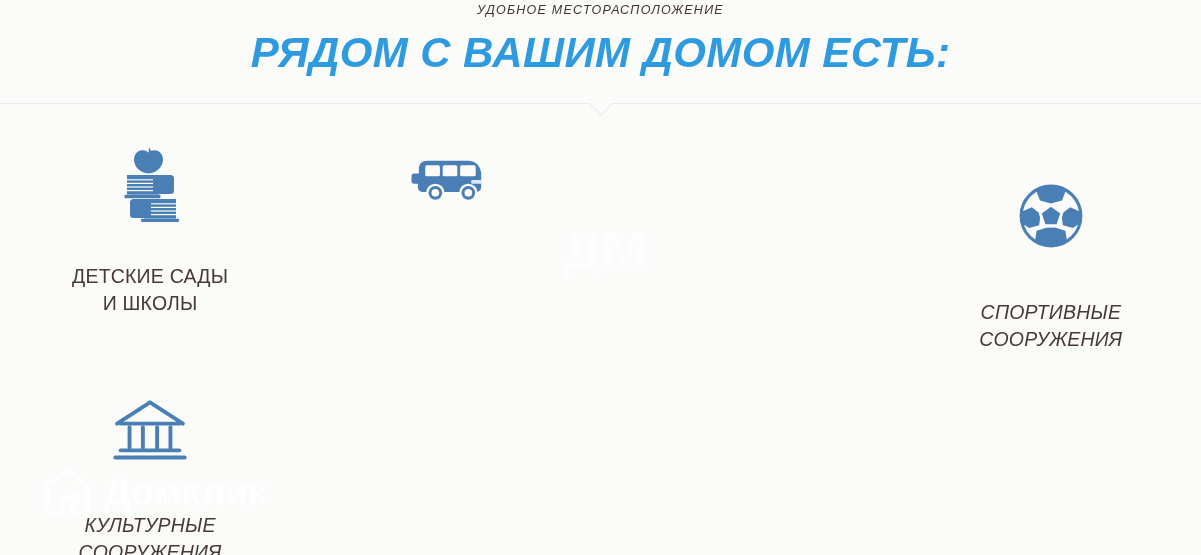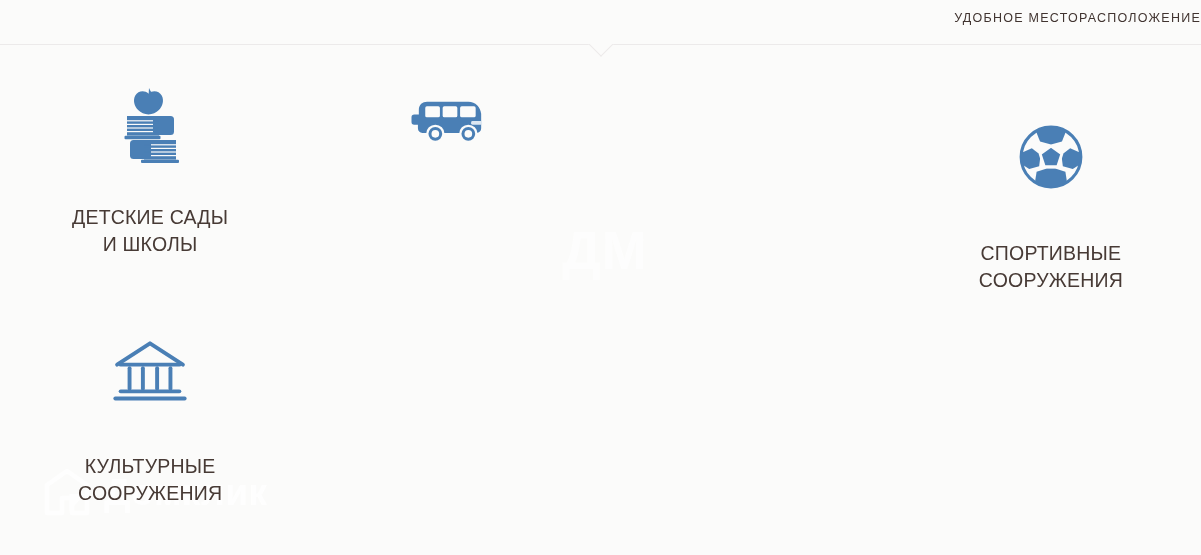--- a/index.html
+++ b/index.html
@@ -11,22 +11,23 @@
     height: 555px;
     background: #fbfbfa;
     font-family: "Liberation Sans", sans-serif;
     overflow: hidden;
     position: relative;
   }
 
   
   .header {
     position: relative;
-    padding-top: 11px;
-    text-align: right;
+    padding-top: 3px;
+    text-align: center;
+    font-style: italic;
   }
   .eyebrow {
     font-size: 12.5px;
     letter-spacing: 1.25px;
     color: #413430;
     text-transform: uppercase;
     font-weight: 400;
     line-height: 1.2;
   }
   .headline {
@@ -129,20 +130,21 @@
     width: 300.25px;
     box-sizing: border-box;
     display: flex;
     flex-direction: column;
     align-items: center;
     padding: 0 12px;
     gap: 20px;
   }
   .cell.row2 {
     margin-top: 36px;
+    font-style: italic;
   }
   .icon-box {
     height: 80px;
     display: flex;
     align-items: center;
     justify-content: center;
   }
   .caption {
     margin-top: 23px;
     text-align: center;
@@ -155,20 +157,21 @@
   }
   .spacer-cell {
     width: 300.25px;
   }
 </style>
 </head>
 <body>
 
 <div class="header">
   <div class="eyebrow">УДОБНОЕ МЕСТОРАСПОЛОЖЕНИЕ</div>
+  <h1 class="headline">РЯДОМ С ВАШИМ ДОМОМ ЕСТЬ:</h1>
 </div>
 
 <div class="divider-wrap">
   <div class="divider-line"></div>
   <div class="divider-notch"></div>
 </div>
 
 <div class="wm-center">ДМ</div>
 
 <div class="wm-logo">

